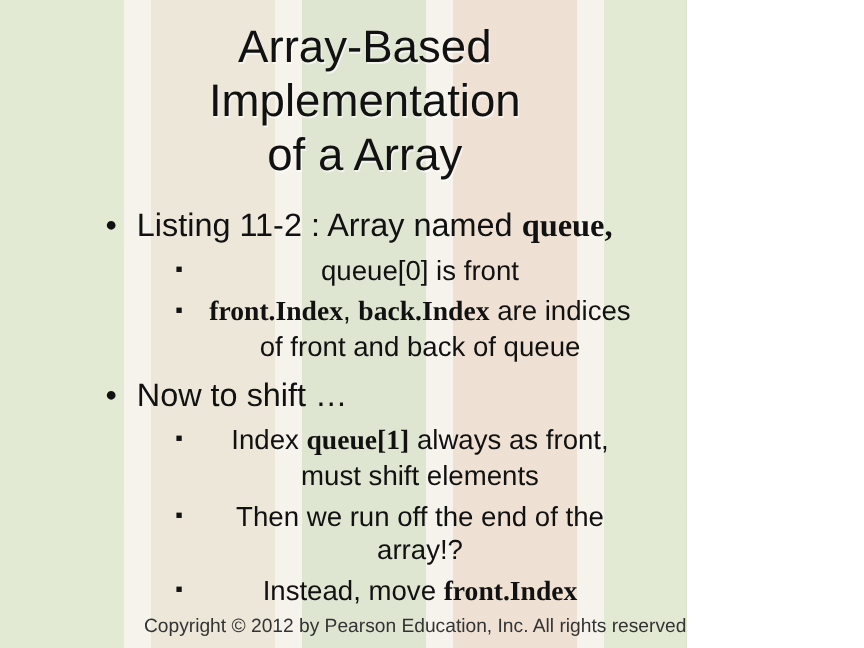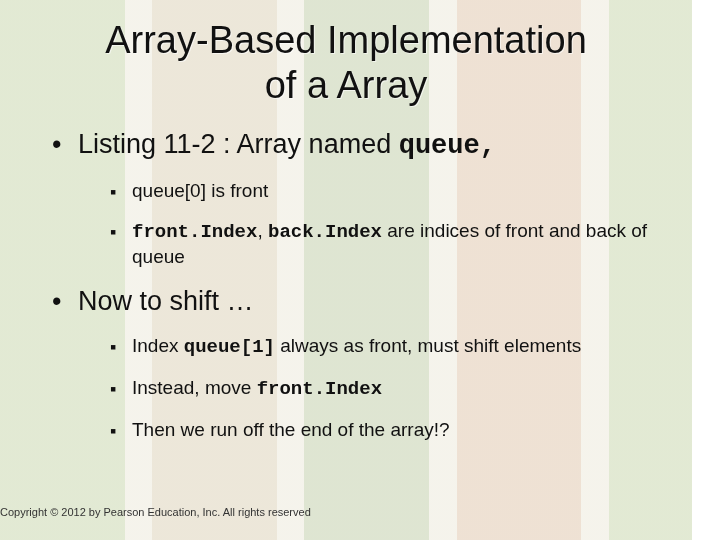--- a/index.html
+++ b/index.html
@@ -5,37 +5,38 @@
   html, body {
     margin: 0;
     padding: 0;
     width: 720px;
     height: 540px;
     overflow: hidden;
     font-family: Arial, Helvetica, sans-serif;
   }
   .slide {
     position: relative;
-    width: 692px;
+    width: 572px;
     height: 540px;
     box-sizing: border-box;
     background:
       linear-gradient(rgba(248,248,242,0.82), rgba(248,248,242,0.82)),
       linear-gradient(90deg,
         #7fa84a 0 18%,
         #e8dfcf 18% 22%,
         #b89a6a 22% 40%,
         #e8dfcf 40% 44%,
         #6a8f3f 44% 62%,
         #e8dfcf 62% 66%,
         #c27a4a 66% 84%,
         #e8dfcf 84% 88%,
         #7fa84a 88% 100%
       );
     background-size: 100% 100%, 100% 100%;
+    padding-left: 36px;
   }
   .title {
     text-align: center;
     font-size: 38px;
     line-height: 1.18;
     color: #111;
     padding: 18px 40px 8px 40px;
     font-weight: 400;
     text-shadow: 1px 1px 0 rgba(255,255,255,0.6);
   }
@@ -63,47 +64,48 @@
     font-size: 27px;
     color: #111;
   }
   ul.lvl2 {
     list-style: none;
     margin: 4px 0 10px 0;
     padding: 0 0 0 32px;
   }
   ul.lvl2 > li {
     position: relative;
-    font-size: 19px;
+    font-size: 23px;
     line-height: 1.25;
     padding-left: 22px;
-    margin: 16px 0;
+    margin: 5px 0;
+    text-align: center;
   }
   ul.lvl2 > li::before {
     content: "▪";
     position: absolute;
     left: 0;
     top: 2px;
     font-size: 18px;
     color: #111;
   }
   .link-ul {
     color: #111;
   }
   .mono {
-    font-family: Liberation Mono, monospace;
+    font-family: Liberation Serif, serif;
     font-weight: bold;
   }
   .footer {
     position: absolute;
-    bottom: 22px;
+    bottom: 8px;
     left: 0;
     width: 100%;
-    text-align: left;
-    font-size: 11px;
+    text-align: right;
+    font-size: 16px;
     color: #333;
   }
 </style>
 </head>
 <body>
 
 <div class="slide">
 
   <div class="title">
     <span>Array-Based Implementation</span><br>
@@ -125,24 +127,24 @@
         </ul>
       </li>
 
       <li>
         <span>Now to shift …</span>
         <ul class="lvl2">
           <li>
             <span>Index </span><span class="mono">queue[1]</span><span>  always as front, must shift elements</span>
           </li>
           <li>
-            <span>Instead, move </span><span class="mono">front.Index</span>
+            <span>Then we run off the end of the array!?</span>
           </li>
           <li>
-            <span>Then we run off the end of the array!?</span>
+            <span>Instead, move </span><span class="mono">front.Index</span>
           </li>
         </ul>
       </li>
 
     </ul>
   </div>
 
   <div class="footer">Copyright © 2012 by Pearson Education, Inc. All rights reserved</div>
 </div>
 

